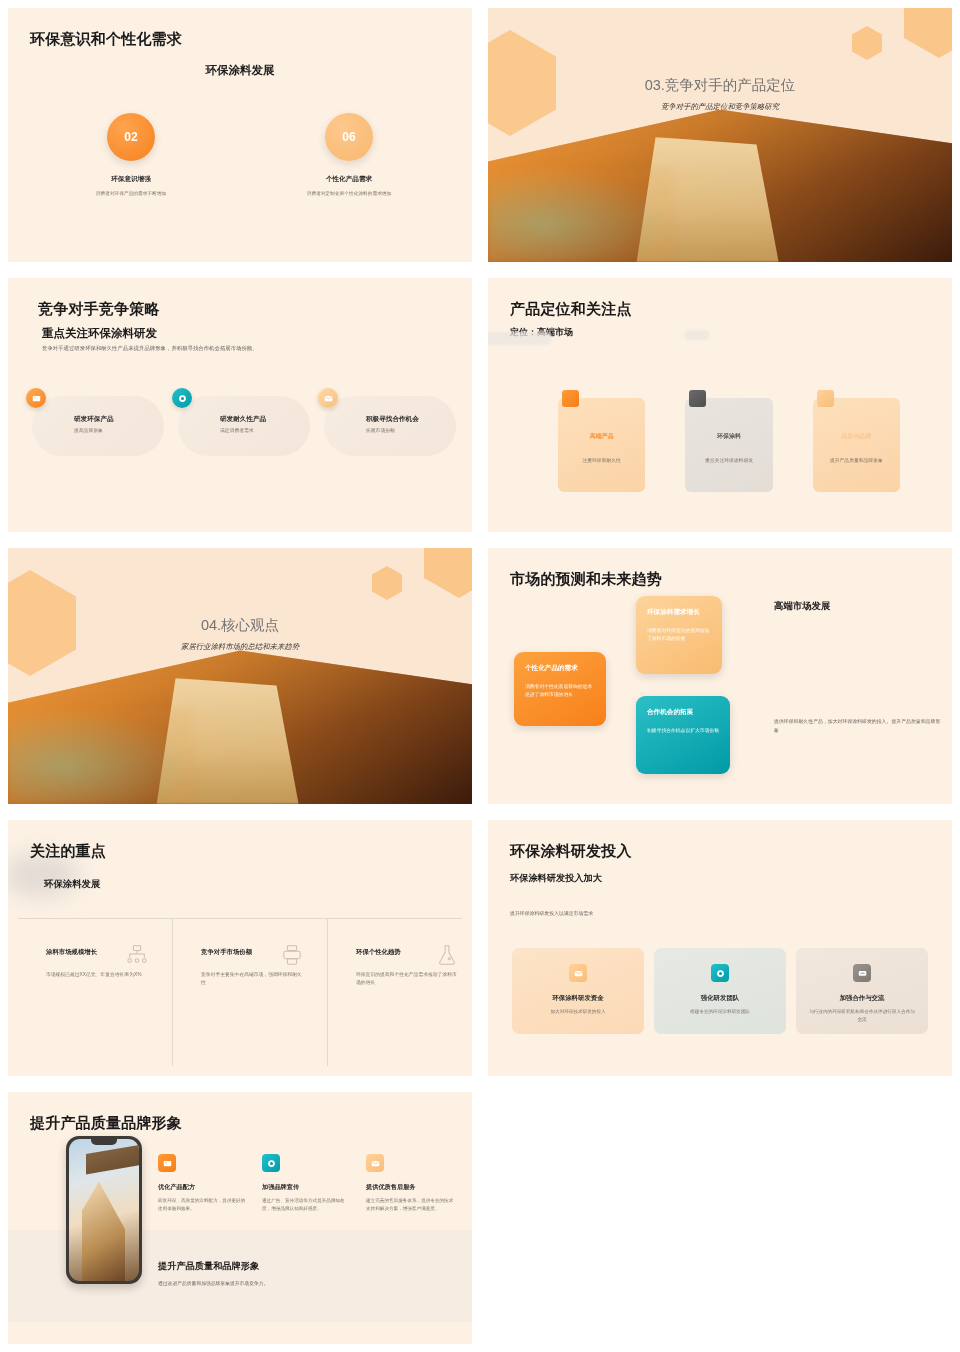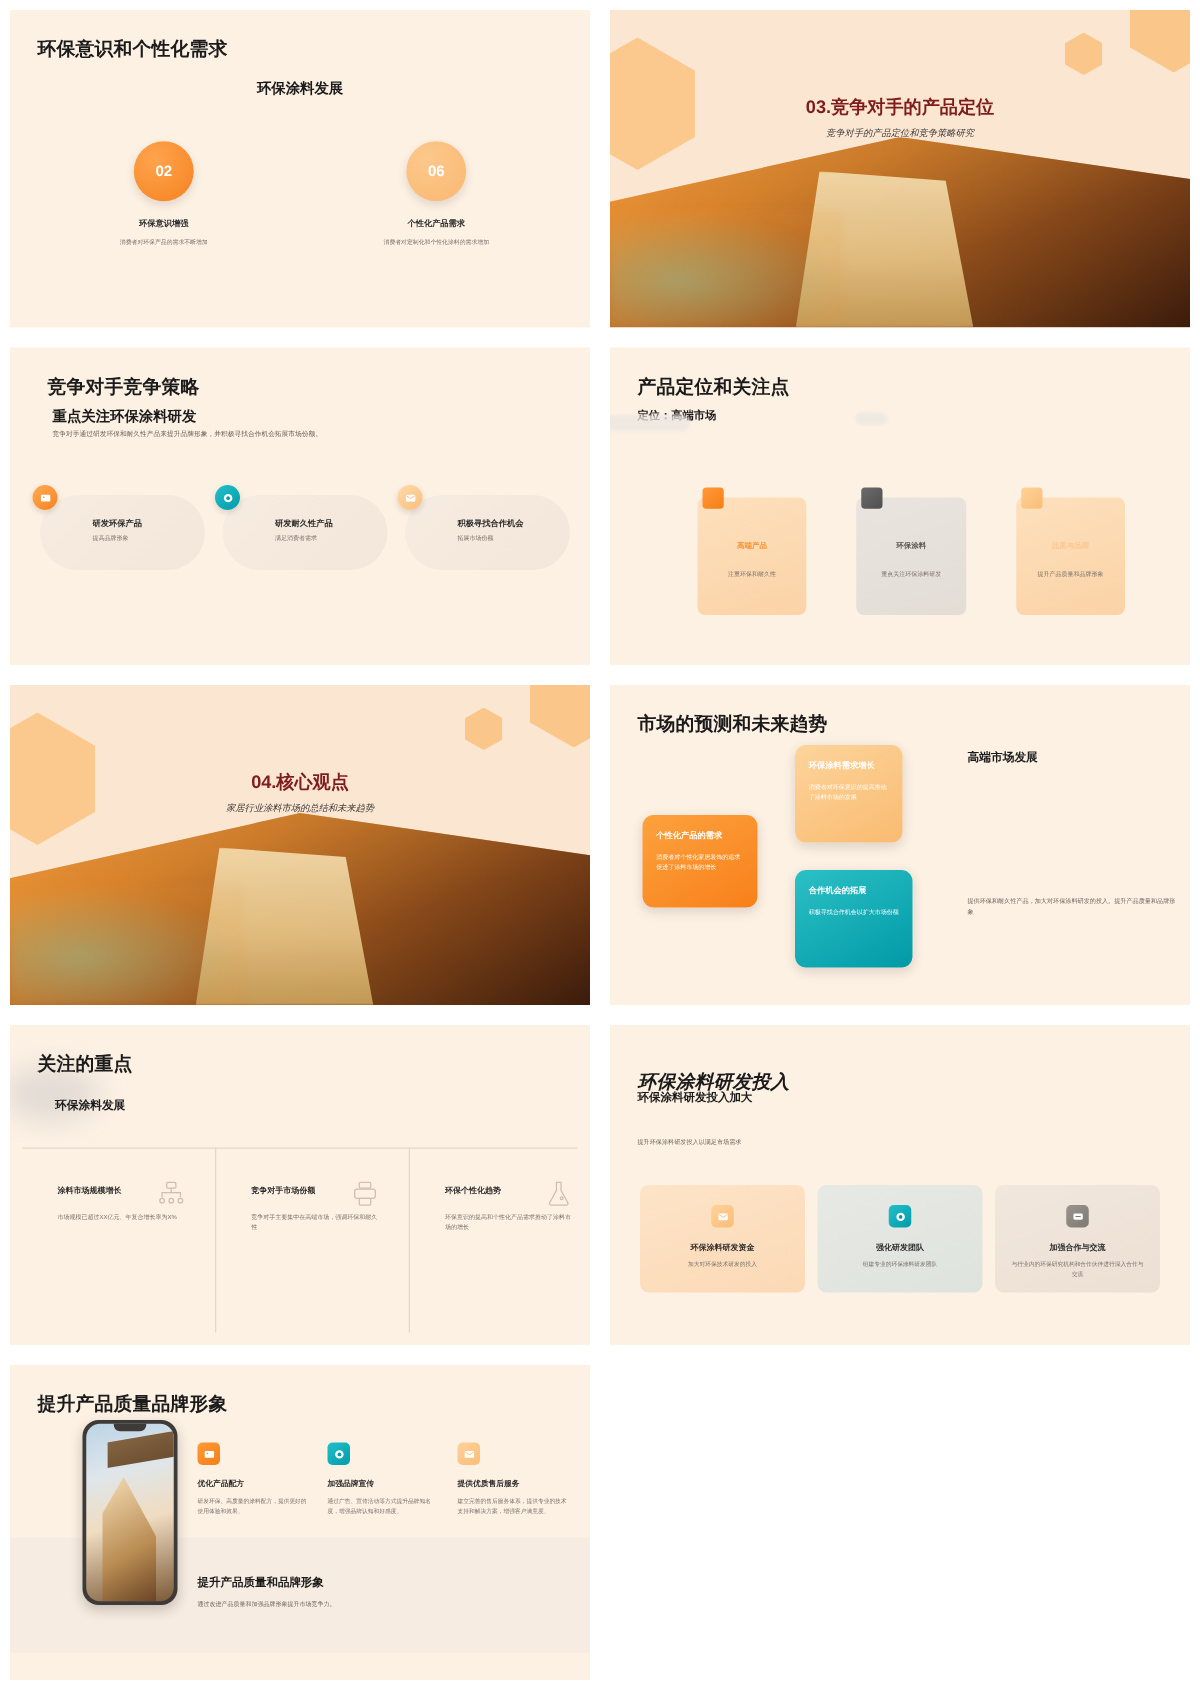--- a/index.html
+++ b/index.html
@@ -73,21 +73,21 @@
   }
   .hex {
     position:absolute;
     background:#fbc68a;
     clip-path: polygon(50% 0%, 100% 25%, 100% 75%, 50% 100%, 0% 75%, 0% 25%);
   }
   .hex-big { width:92px; height:106px; left:-24px; top:22px; opacity:.95; }
   .hex-sm  { width:30px; height:34px; right:70px; top:18px; }
   .hex-tr  { width:70px; height:80px; right:-22px; top:-30px; }
   .cover-txt { position:absolute; left:0; right:0; top:68px; text-align:center; z-index:3; }
-  .cover-title { font-size:14.5px; font-weight:bold; color:#7f1d1d;text-align:center; }
+  .cover-title { font-size:14.5px; font-weight:normal; color:#737373;text-align:center; }
   .cover-sub { margin-top:7px; font-size:7.4px; color:#3d3a38;font-style:italic; }
 
   
   .s3-title { position:absolute; left:30px; top:22px; }
   .s3-h { position:absolute; left:34px; top:48px; }
   .s3-p { position:absolute; left:34px; top:66px; width:240px; }
   .s3-cards { position:absolute; left:24px; right:16px; top:118px; display:flex; gap:14px; }
   .pill {
     position:relative; flex:1; height:60px; border-radius:30px;
     background: linear-gradient(135deg, #f7ece1, #f3e6da);
@@ -148,21 +148,21 @@
   .s7-rule { position:absolute; left:10px; right:10px; top:98px; height:1px; background:#e2d8cd; }
   .s7-cols { position:absolute; left:10px; right:10px; top:98px; bottom:10px; display:flex; }
   .s7-col { flex:1; position:relative; padding:30px 22px 0 28px; }
   .s7-col + .s7-col { border-left:1px solid #e2d8cd; }
   .s7-col .ch { font-size:6.4px; font-weight:bold; color:#2b2b2b; }
   .s7-col .cp { margin-top:14px; font-size:4.8px; color:#7a716a; line-height:1.75; width:104px; }
   .s7-col .lineicon { position:absolute; right:24px; top:26px; width:22px; height:22px; }
   .s7-col .lineicon svg { width:22px; height:22px; stroke:#cdbfb1; fill:none; stroke-width:1.1; }
 
   
-  .s9-title { position:absolute; left:22px; top:36px;font-style:italic; }
+  .s9-title { position:absolute; left:22px; top:22px; }
   .s9-sub { position:absolute; left:22px; top:52px; width:110px; font-size:9.2px; font-weight:bold; color:#1b1b1b; line-height:1.35; }
   .s9-p { position:absolute; left:22px; top:90px; width:160px; font-size:4.9px; color:#6b625c; }
   .s9-cards { position:absolute; left:24px; right:24px; top:128px; display:flex; gap:10px; }
   .fcard { flex:1; height:86px; border-radius:7px; text-align:center; padding-top:16px; }
   .fc-peach { background:linear-gradient(160deg,#fde4c8,#fbd9b5); }
   .fc-gray  { background:linear-gradient(160deg,#e6e9e4,#dfe3dd); }
   .fc-warm  { background:linear-gradient(160deg,#f2e7dd,#ece0d4); }
   .fcard .sq { width:18px; height:18px; border-radius:4px; margin:0 auto 12px; display:flex; align-items:center; justify-content:center; }
   .sq-peach { background:linear-gradient(140deg,#ffd29a,#f9bd78); }
   .sq-teal  { background:linear-gradient(140deg,#22c0cb,#039ba9); }

